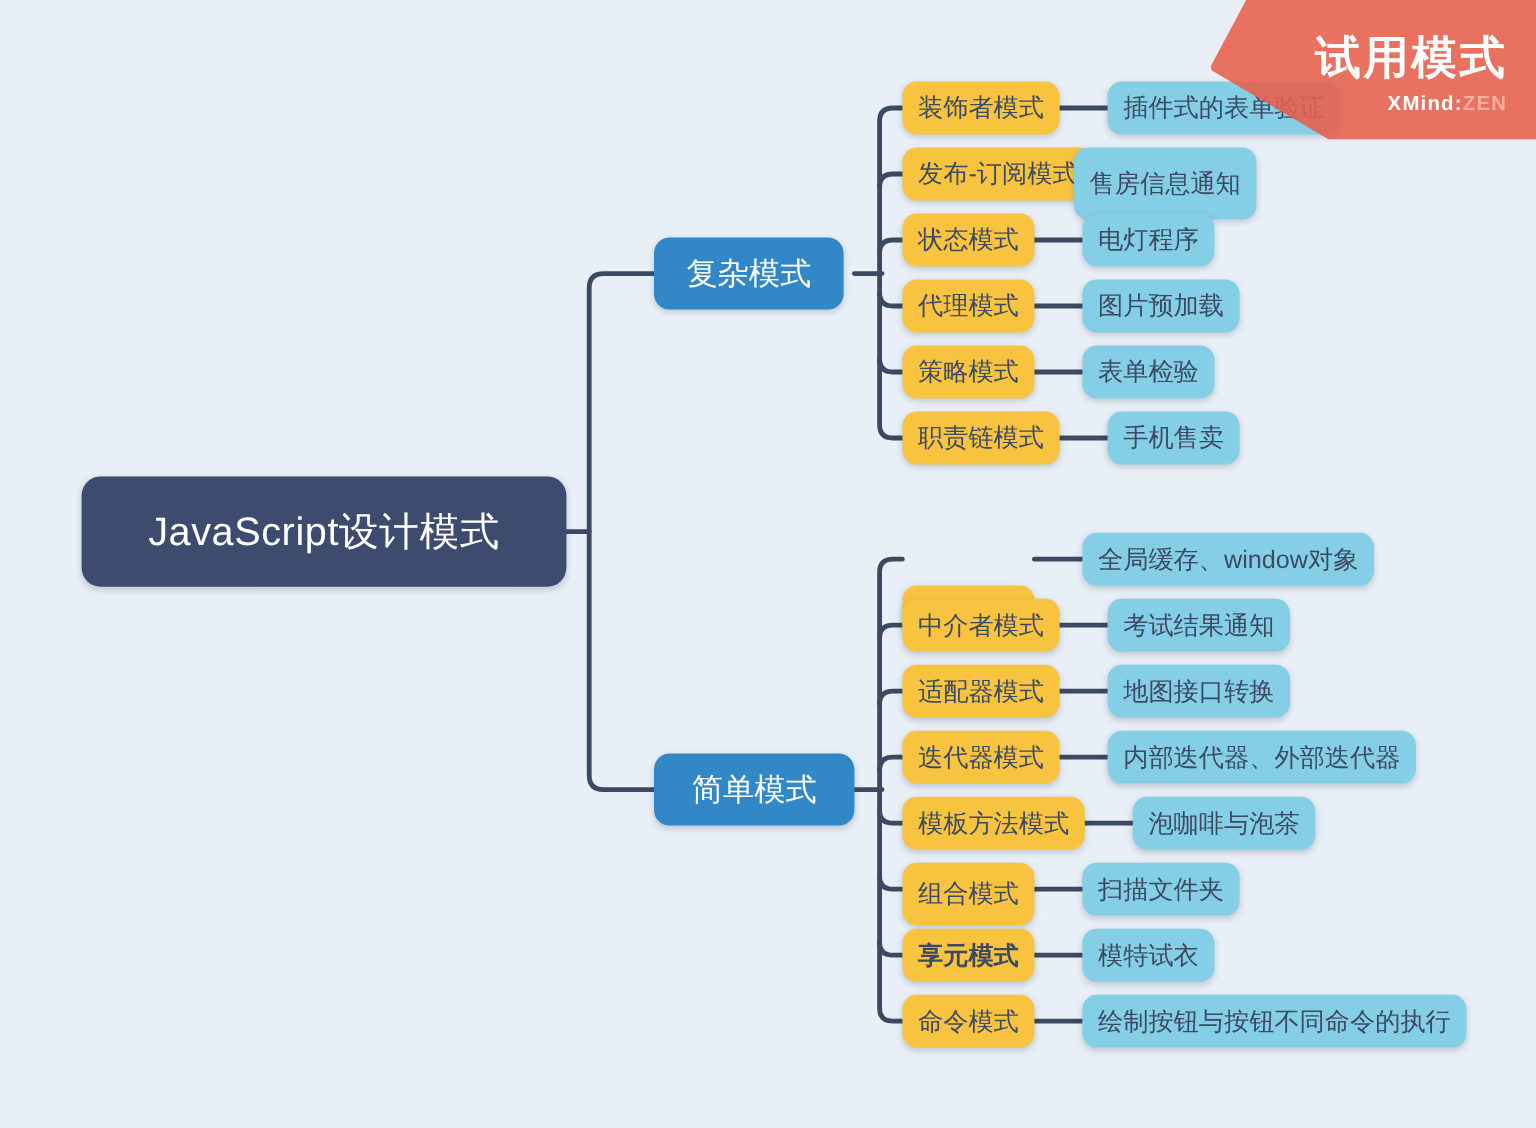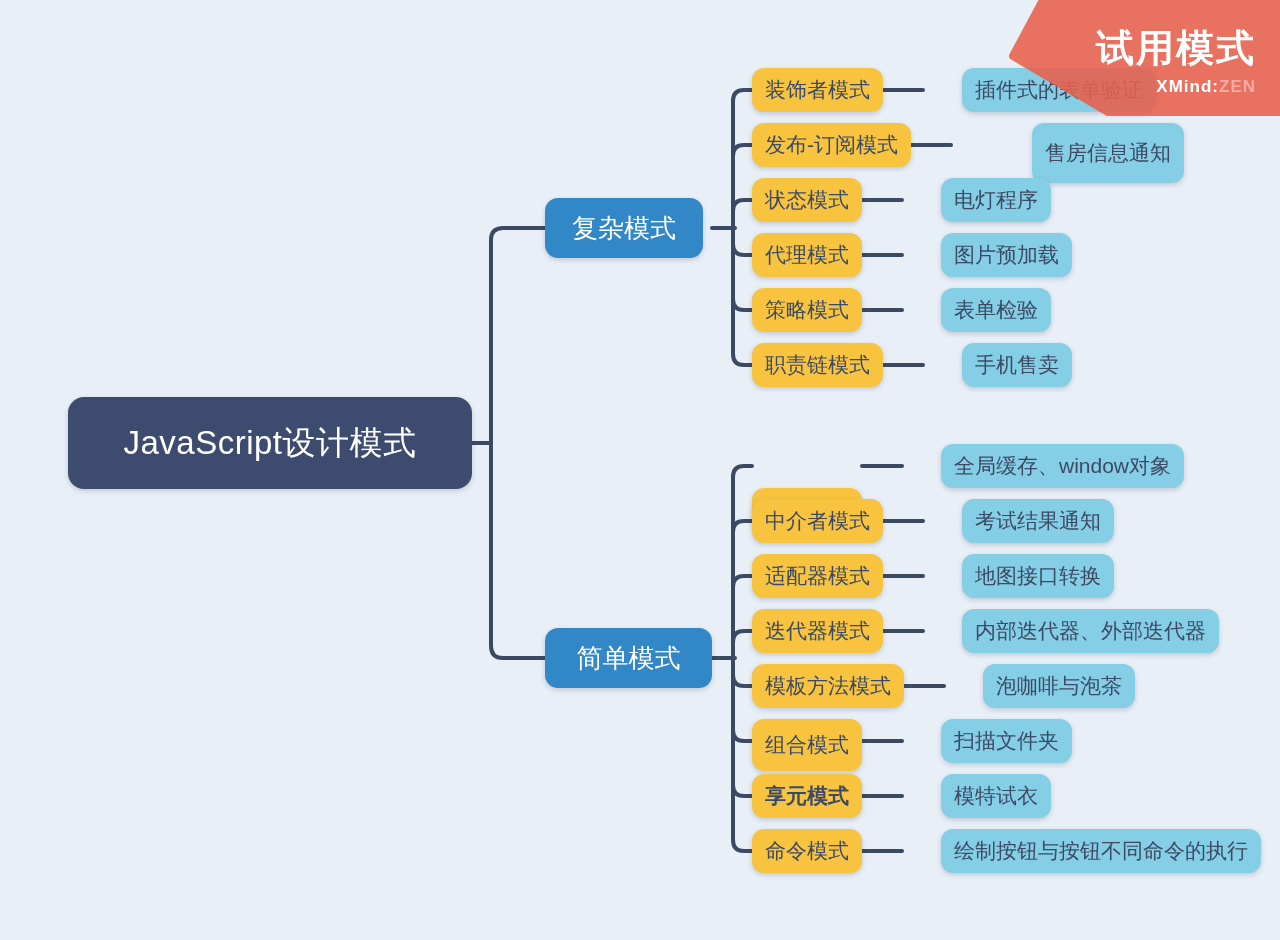--- a/index.html
+++ b/index.html
@@ -43,21 +43,20 @@
     border-radius:12px;
     font-size:21px;
     padding:0 13px;
   }
   .topic-example{
     background:var(--example-fill,#85cfe6);
     color:var(--text-dark,#3c4a63);
     border-radius:12px;
     font-size:21px;
     padding:0 13px;
-    margin-left:39px;
   }
   #banner{position:absolute;left:1000px;top:0;z-index:5;}
   #banner .shape{fill:var(--banner,#e8604c);stroke:var(--banner,#e8604c);stroke-width:8;stroke-linejoin:round;}
   #banner .title{fill:#ffffff;font-size:38px;font-weight:bold;letter-spacing:2px;}
   #banner .brand{font-size:17px;font-weight:bold;letter-spacing:1px;}
   #banner .brand .b1{fill:#ffffff;}
   #banner .brand .b2{fill:#f3aca1;}
 </style>
 </head>
 <body>
@@ -94,21 +93,21 @@
       <path d="M 862 741 H 902"></path>
       <path d="M 862 796 H 902"></path>
       <path d="M 862 851 H 902"></path>
     </svg>
   <div id="nodes">
       <div class="topic topic-root" style="left: 68px; top: 397px; width: 404px; height: 92px;">JavaScript设计模式</div>
       <div class="topic topic-branch" style="left: 545px; top: 198px; width: 158px; height: 60px;">复杂模式</div>
       <div class="topic topic-pattern" style="left: 752px; top: 68px; height: 44px;">装饰者模式</div>
       <div class="topic topic-example" style="left: 923px; top: 68px; height: 44px;">插件式的表单验证</div>
       <div class="topic topic-pattern" style="left: 752px; top: 123px; height: 44px;">发布-订阅模式</div>
-      <div class="topic topic-example" style="left: 993px; top: 123px; height: 60px;">售房信息通知</div>
+      <div class="topic topic-example" style="left: 895px; top: 123px; height: 60px;">售房信息通知</div>
       <div class="topic topic-pattern" style="left: 752px; top: 178px; height: 44px;">状态模式</div>
       <div class="topic topic-example" style="left: 902px; top: 178px; height: 44px;">电灯程序</div>
       <div class="topic topic-pattern" style="left: 752px; top: 233px; height: 44px;">代理模式</div>
       <div class="topic topic-example" style="left: 902px; top: 233px; height: 44px;">图片预加载</div>
       <div class="topic topic-pattern" style="left: 752px; top: 288px; height: 44px;">策略模式</div>
       <div class="topic topic-example" style="left: 902px; top: 288px; height: 44px;">表单检验</div>
       <div class="topic topic-pattern" style="left: 752px; top: 343px; height: 44px;">职责链模式</div>
       <div class="topic topic-example" style="left: 923px; top: 343px; height: 44px;">手机售卖</div>
       <div class="topic topic-branch" style="left: 545px; top: 628px; width: 167px; height: 60px;">简单模式</div>
       <div class="topic topic-pattern" style="left: 752px; top: 444px; height: 44px; margin-top: 44px;">单例模式</div>

